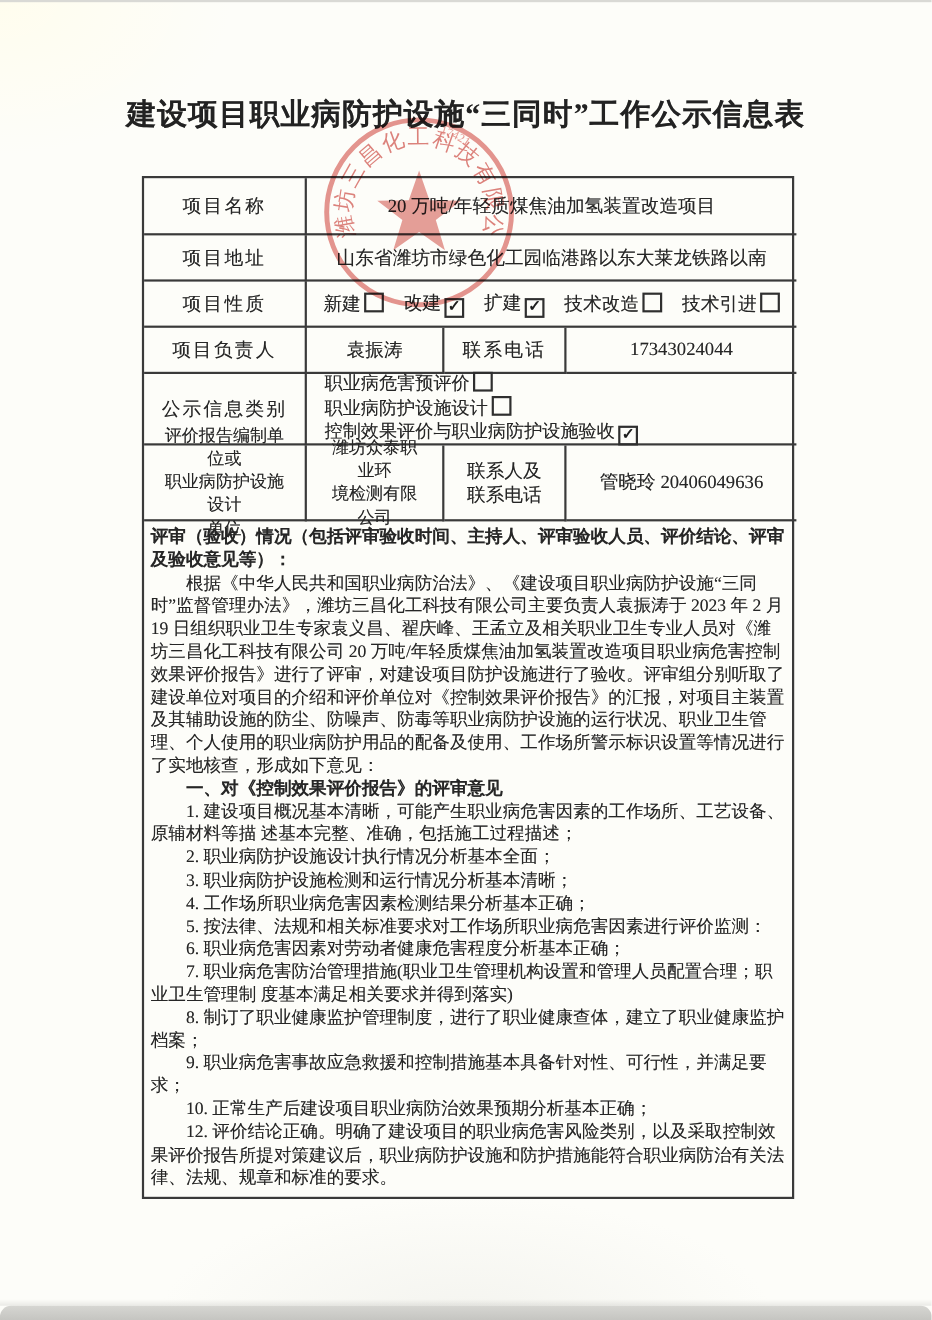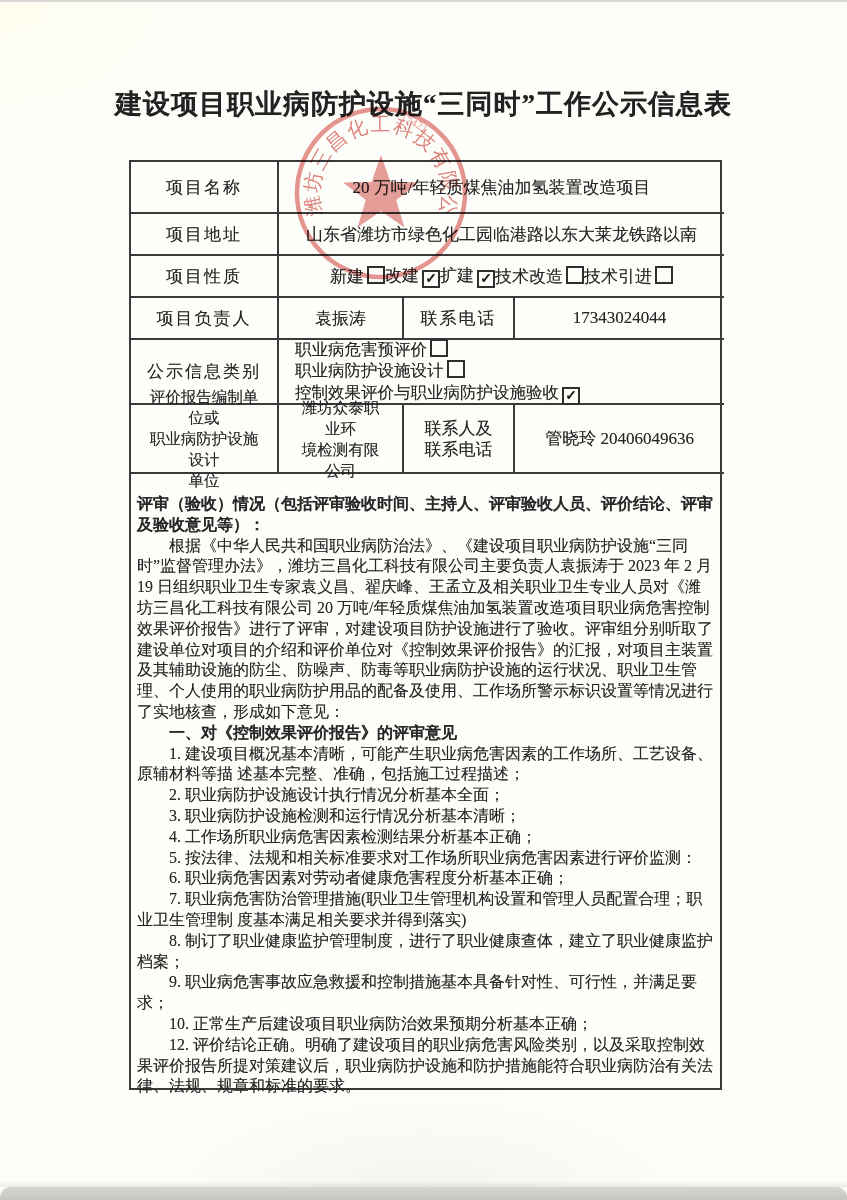--- a/index.html
+++ b/index.html
@@ -40,33 +40,33 @@
     box-sizing:border-box;padding:2px 16px;text-align:center;
   }
   .cell.last-col{border-right:none;}
   .cell.last-row{border-bottom:none;}
   .span3{grid-column:2 / 5;}
   .span4{grid-column:1 / 5;}
   .label{letter-spacing:2px;}
   .small{font-size:15.5px;letter-spacing:0;}
   .pre{white-space:pre-line;line-height:21px;}
   .opt{white-space:nowrap;}
-  .opt-row{}
+  .opt-row{gap:18px;}
   .opt-row .opt{margin:0;}
   .cb{
     display:inline-block;width:14px;height:14px;border:2px solid #2f2f2f;
     margin-left:3px;vertical-align:-2px;line-height:13px;text-align:center;
     font-size:14px;font-weight:bold;color:#1e1e1e;
   }
   .vlist{flex-direction:column;align-items:flex-start;justify-content:center;
     text-align:left;padding-left:16px;font-size:16.5px;line-height:21.5px;}
   .vlist .opt{display:block;}
   .review-cell{
     align-items:flex-start;justify-content:flex-start;flex-direction:column;
-    text-align:left;padding:20px 8px 0 6px;
+    text-align:left;padding:5px 8px 0 6px;
     font-size:16px;line-height:20.8px;
   }
   .review-cell .head{font-weight:bold;}
   .para.indent{text-indent:2em;}
   .para.bold{font-weight:bold;}
   .stamp{
     position:absolute;left:290px;top:102px;width:182px;height:182px;
     mix-blend-mode:multiply;opacity:.78;pointer-events:none;
   }
 </style>

